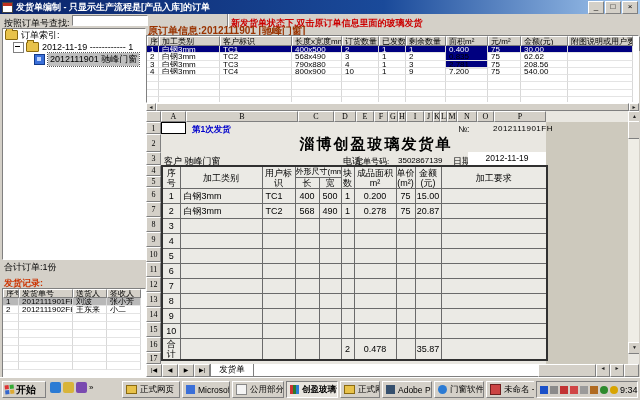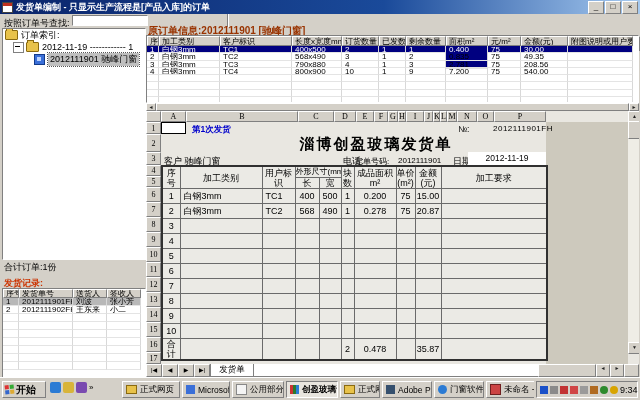--- a/index.html
+++ b/index.html
@@ -154,20 +154,21 @@
     <div class="winbtn r3d">_</div>
     <div class="winbtn r3d">□</div>
     <div class="winbtn r3d">×</div>
   </div>
 
   <div class="toolbar-label">按照订单号查找:</div>
   <input class="search-input" value="" style="">
   <div class="btn r3d abs" style="left:149px;top:14px;width:42px;height:13px;">新发货单</div>
   <div class="btn r3d disabled abs" style="left:193px;top:14px;width:32px;height:13px;">保存</div>
   <div class="tool-sep"></div>
+  <div class="hint-text">新发货单状态下,双击原订单信息里面的玻璃发货</div>
   <div class="btn r3d abs" style="left:551px;top:14px;width:48px;height:13px;">导出Excel</div>
   <div class="btn r3d abs" style="left:601px;top:14px;width:37px;height:13px;">打印</div>
 
   <div class="tree-box">
     <div class="tree-row" style="padding-left:2px;">
       <span class="folder-ico"></span>
       <span>订单索引:</span>
     </div>
     <div class="tree-row" style="padding-left:10px;">
       <span class="expand-box"></span>
@@ -276,21 +277,21 @@
       <div class="g-row" style="height: 7.25px;">
         <div class="g-cell" style="width: 12px; height: 7.25px;">2</div>
         <div class="g-cell" style="width: 61px; height: 7.25px;">白钢3mm</div>
         <div class="g-cell" style="width: 72px; height: 7.25px;">TC2</div>
         <div class="g-cell" style="width: 50px; height: 7.25px;">568x490</div>
         <div class="g-cell" style="width: 37px; height: 7.25px;">3</div>
         <div class="g-cell" style="width: 27px; height: 7.25px;">1</div>
         <div class="g-cell" style="width: 40px; height: 7.25px;">2</div>
         <div class="g-cell" style="width: 42px; height: 7.25px;">0.835</div>
         <div class="g-cell" style="width: 33px; height: 7.25px;">75</div>
-        <div class="g-cell" style="width: 47px; height: 7.25px;">49.35</div>
+        <div class="g-cell" style="width: 47px; height: 7.25px;">62.62</div>
         <div class="g-cell" style="width: 65px; height: 7.25px;"></div>
       </div>
       <div class="g-row" style="height: 7.25px;">
         <div class="g-cell" style="width: 12px; height: 7.25px;">3</div>
         <div class="g-cell" style="width: 61px; height: 7.25px;">白钢3mm</div>
         <div class="g-cell" style="width: 72px; height: 7.25px;">TC3</div>
         <div class="g-cell" style="width: 50px; height: 7.25px;">790x880</div>
         <div class="g-cell" style="width: 37px; height: 7.25px;">4</div>
         <div class="g-cell" style="width: 27px; height: 7.25px;">1</div>
         <div class="g-cell" style="width: 40px; height: 7.25px;">3</div>
@@ -413,21 +414,21 @@
       </div>
 
     <div class="a1cell"></div>
     <div class="batch">第1次发货</div>
     <div class="no-label">№:</div>
     <div class="no-value">2012111901FH</div>
     <div class="doc-title">淄博创盈玻璃发货单</div>
     <div class="cust">客户 驰峰门窗</div>
     <div class="phone">电话:</div>
     <div class="ordno-l">定单号码:</div>
-    <div class="ordno-v">2012111901</div>
+    <div class="ordno-v">3502867139</div>
     <div class="date-l">日期:</div>
     <div class="date-cell">2012-11-19</div>
 
     <table class="form">
       <colgroup>
         <col style="width:18px">
           <col style="width:82px">
           <col style="width:33px">
           <col style="width:24px">
           <col style="width:22px">

